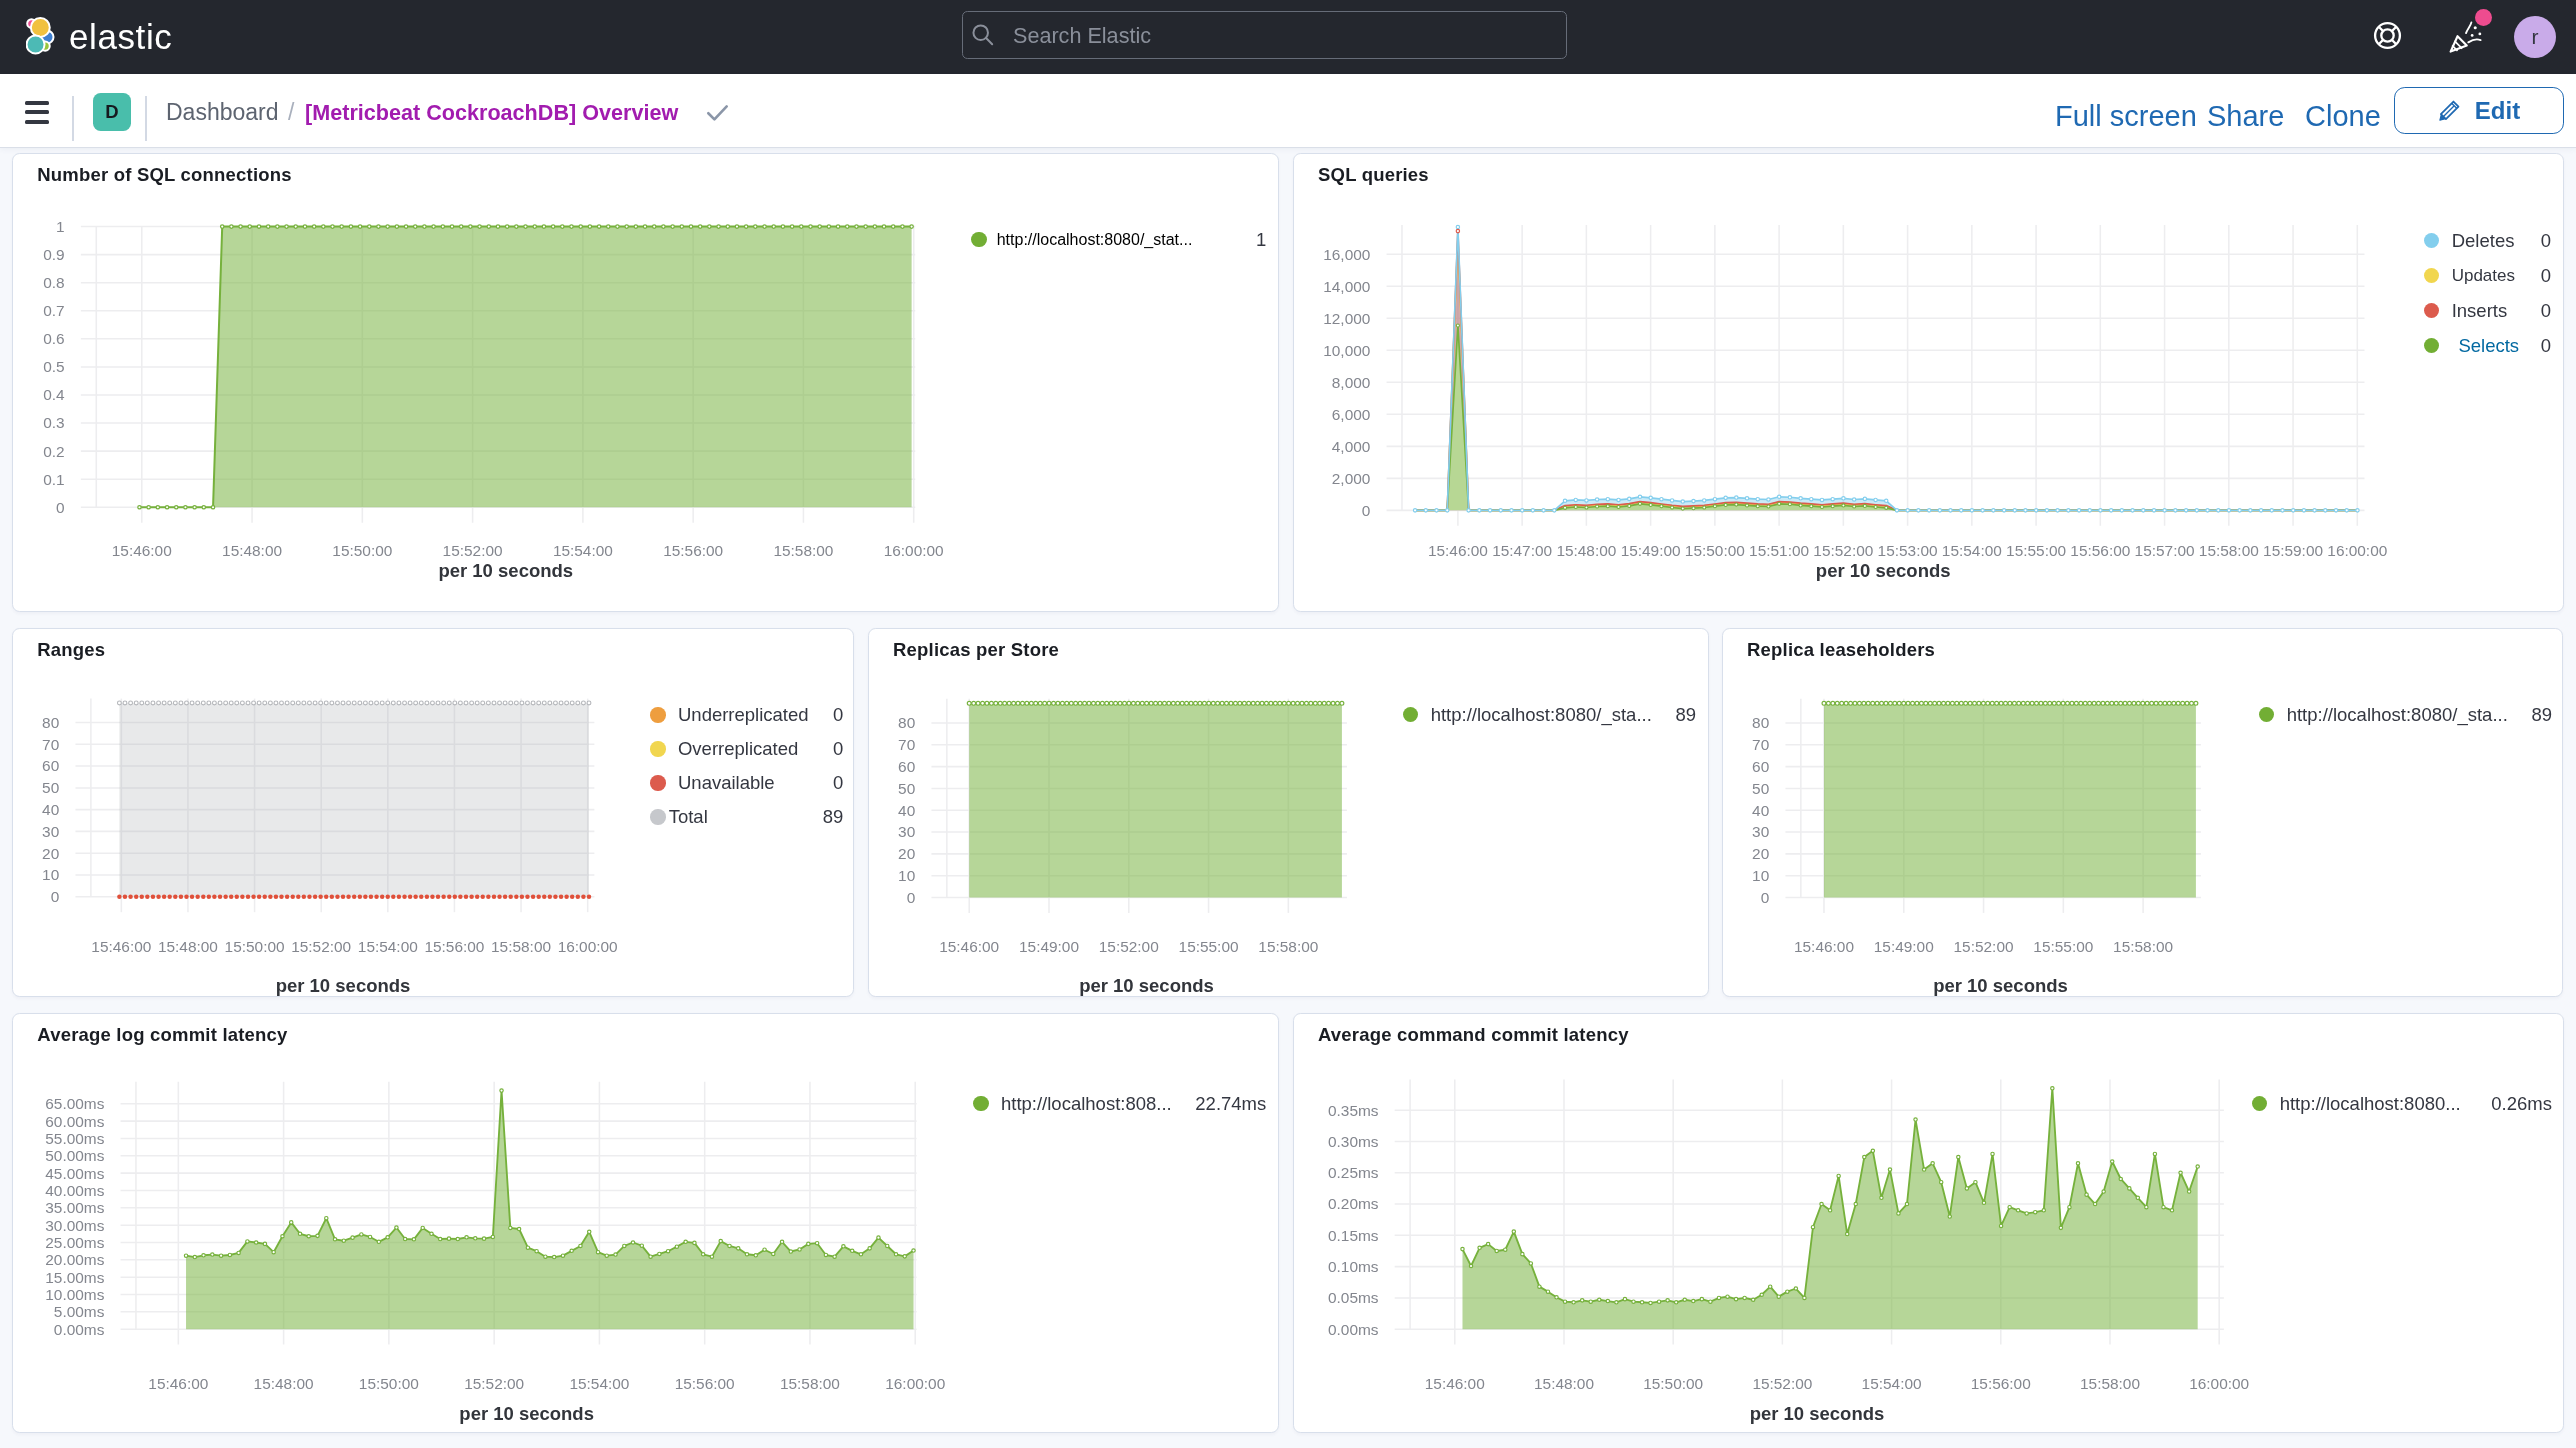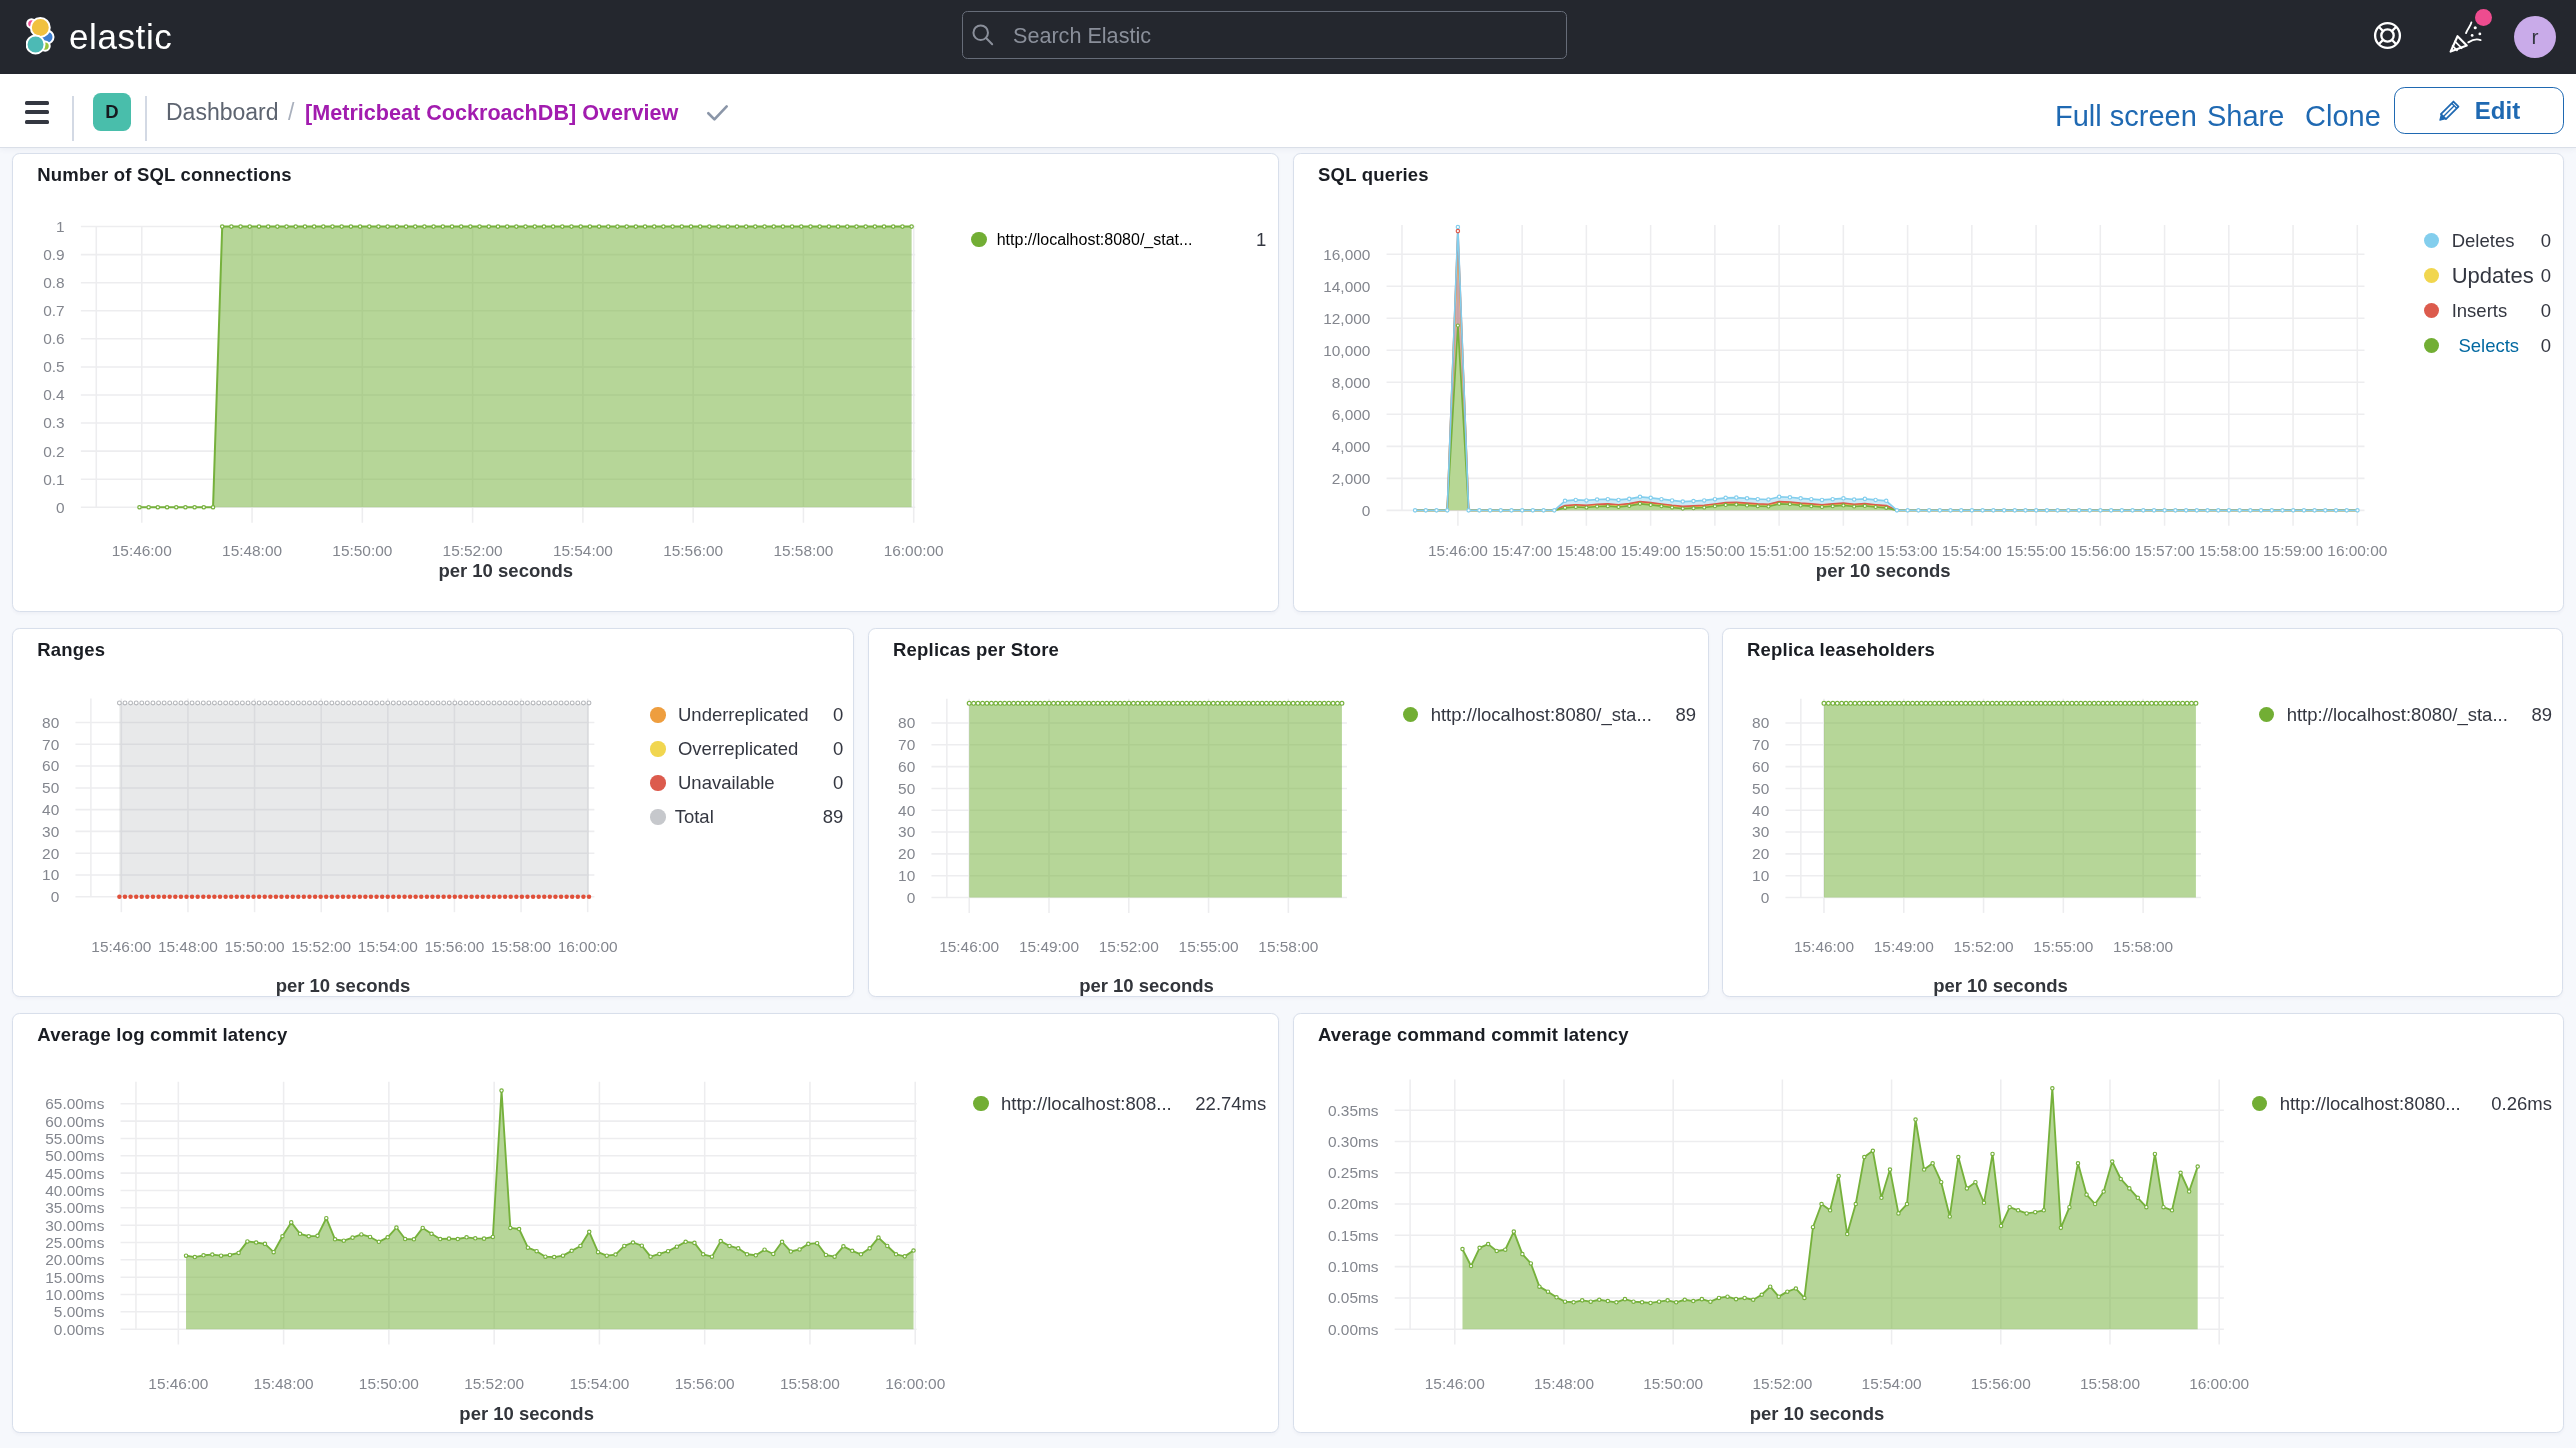--- a/index.html
+++ b/index.html
@@ -387,21 +387,21 @@
       <text x="764" y="549" text-anchor="middle" font-size="24" font-weight="bold" fill="#32353b">per 10 seconds</text>
     </svg>
     <div style="position:absolute;left:1130px;top:69px;width:127px">
       <div style="display:flex;align-items:center;height:35px">
         <span style="width:15.4px;height:15.4px;border-radius:50%;background:#83ceed;flex:0 0 auto"></span>
         <span style="margin-left:12.3px;font-size:18.5px;color:#343741;white-space:nowrap">Deletes</span>
         <span style="margin-left:auto;font-size:18.5px;color:#343741">0</span>
       </div>
       <div style="display:flex;align-items:center;height:35px">
         <span style="width:15.4px;height:15.4px;border-radius:50%;background:#f1d64f;flex:0 0 auto"></span>
-        <span style="margin-left:12.3px;font-size:22px;color:#343741;white-space:nowrap">Updates</span>
+        <span style="margin-left:12.3px;font-size:17px;color:#343741;white-space:nowrap">Updates</span>
         <span style="margin-left:auto;font-size:18.5px;color:#343741">0</span>
       </div>
       <div style="display:flex;align-items:center;height:35px">
         <span style="width:15.4px;height:15.4px;border-radius:50%;background:#dc5b4d;flex:0 0 auto"></span>
         <span style="margin-left:12.3px;font-size:18.5px;color:#343741;white-space:nowrap">Inserts</span>
         <span style="margin-left:auto;font-size:18.5px;color:#343741">0</span>
       </div>
       <div style="display:flex;align-items:center;height:35px">
         <span style="width:15.4px;height:15.4px;border-radius:50%;background:#72ae34;flex:0 0 auto"></span>
         <span style="margin-left:19px;font-size:18.5px;color:#0369a1;white-space:nowrap">Selects</span>
@@ -631,21 +631,21 @@
         <span style="margin-left:12.3px;font-size:18.5px;color:#343741;white-space:nowrap">Overreplicated</span>
         <span style="margin-left:auto;font-size:18.5px;color:#343741">0</span>
       </div>
       <div style="display:flex;align-items:center;height:34px">
         <span style="width:15.4px;height:15.4px;border-radius:50%;background:#dc5b4d;flex:0 0 auto"></span>
         <span style="margin-left:12.3px;font-size:18.5px;color:#343741;white-space:nowrap">Unavailable</span>
         <span style="margin-left:auto;font-size:18.5px;color:#343741">0</span>
       </div>
       <div style="display:flex;align-items:center;height:34px">
         <span style="width:15.4px;height:15.4px;border-radius:50%;background:#c6c8cc;flex:0 0 auto"></span>
-        <span style="margin-left:9px;font-size:18.5px;color:#343741;white-space:nowrap">Total</span>
+        <span style="margin-left:3px;font-size:18.5px;color:#343741;white-space:nowrap">Total</span>
         <span style="margin-left:auto;font-size:18.5px;color:#343741">89</span>
       </div>
     </div>
   </div>
 <div class="panel" style="left:868px;top:628px;width:841px;height:369px">
     <div class="ptitle">Replicas per Store</div>
     <svg width="841" height="369" viewBox="0 0 1091 478" style="position:absolute;left:0;top:0">
       <line x1="81" y1="348.0" x2="620" y2="348.0" stroke="#ededef" stroke-width="2"></line>
       <text x="60" y="355.0" text-anchor="end" font-size="20" fill="#83868e">0</text>
       <line x1="81" y1="319.7" x2="620" y2="319.7" stroke="#ededef" stroke-width="2"></line>

